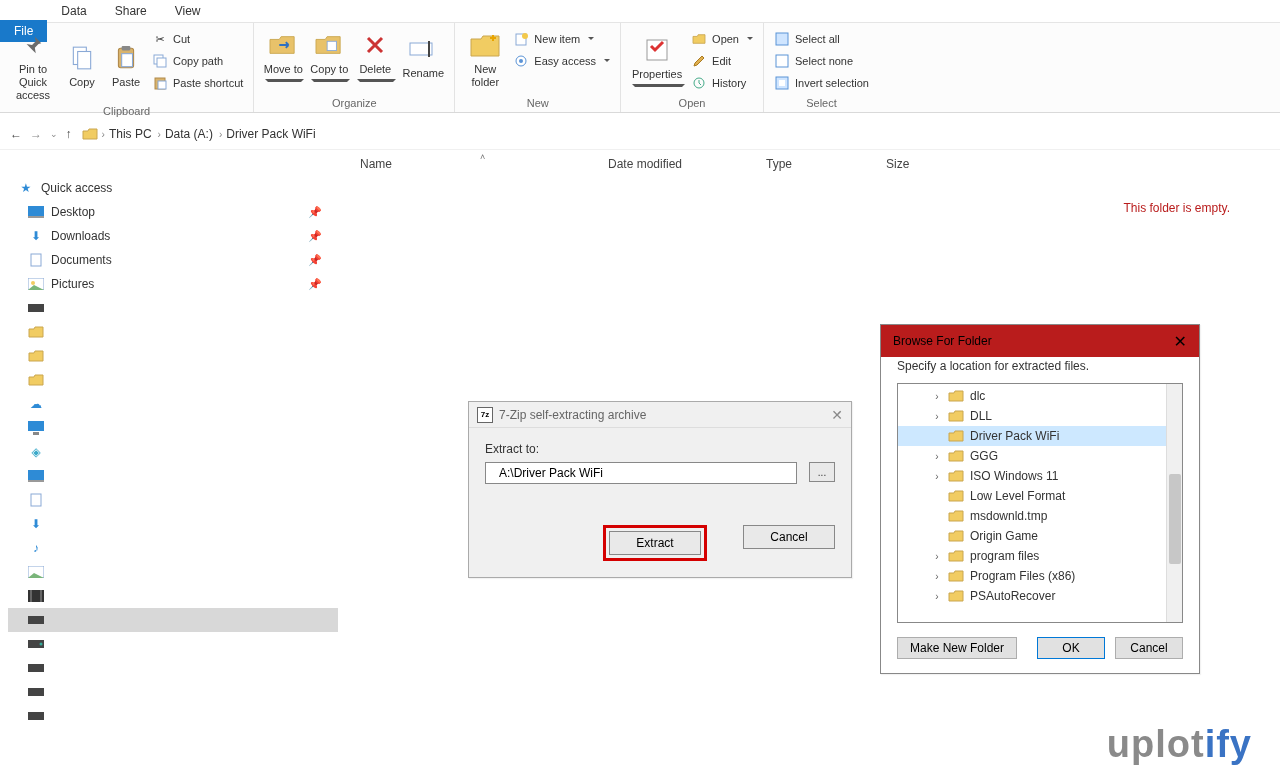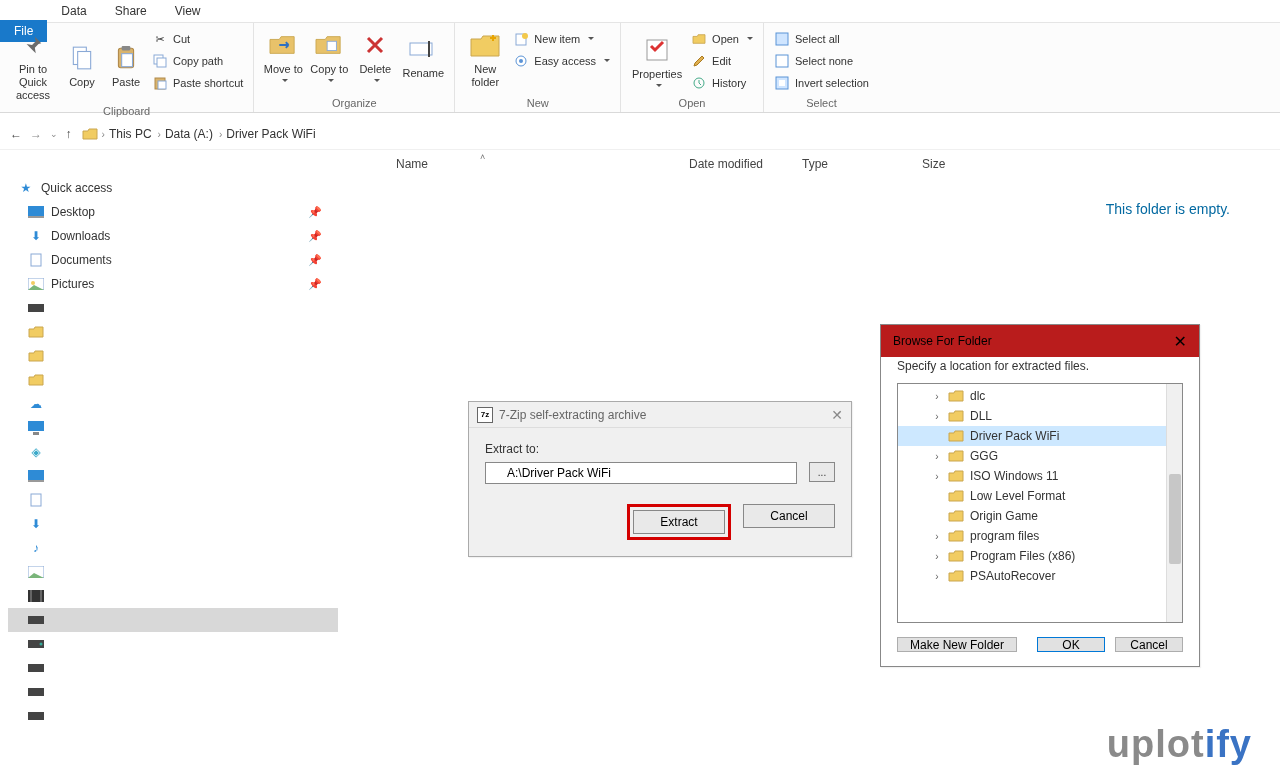--- a/index.html
+++ b/index.html
@@ -8,78 +8,78 @@
 
 .tabs { display: flex; height: 23px; align-items: center; border-bottom: 1px solid #e5e5e5; }
 .tab { padding: 4px 14px; font-size: 12px; cursor: pointer; }
 .tab.active { background: #1979ca; color: #fff; margin-top: 40px; }
 
 
 .ribbon { display: flex; height: 90px; border-bottom: 1px solid #d9d9d9; background: #fcfcfc; }
 .rgroup { display: flex; flex-direction: column; justify-content: space-between; align-items: center; padding: 3px 6px 0; border-right: 1px solid #e3e3e3; }
 .rgroup-row { display: flex; }
 .rgroup-label { font-size: 11px; color: #666; padding: 2px 0 3px; }
-.rbtn-big { display: flex; flex-direction: column; align-items: center; justify-content: center; width: 54px; padding: 3px 2px 0; font-size: 11px; line-height: 1.2; text-align:center; gap:2px; cursor:pointer;}
+.rbtn-big { display: flex; flex-direction: column; justify-content: center; width: 54px; padding: 3px 2px 0; font-size: 11px; line-height: 1.2; text-align:center; gap:2px; cursor:pointer;}
 .rbtn-big .ic { height: 32px; display:flex; align-items:center; justify-content:center; }
 .rbtn-sml { display: flex; align-items: center; gap: 5px; font-size: 11px; padding: 2px 4px; height: 22px; cursor:pointer;}
 .stack { display:flex; flex-direction:column; justify-content:flex-start; padding-top:2px;}
 .drop-caret::after{content:"";display:inline-block;border:3px solid transparent;border-top-color:#555;margin-left:3px;position:relative;top:1px;}
 
 
 .navbar { height: 30px; display:flex; align-items:center; gap:10px; padding: 0 10px; margin-top:6px;}
 .nav-arrows{display:flex;gap:8px;align-items:center;color:#888;}
 .nav-arrows span{cursor:pointer;}
 .addr { display:flex; align-items:center; gap:4px; font-size:12px; flex:1;}
 .crumb{display:flex;align-items:center;gap:6px;cursor:pointer;}
 .chev{color:#888;font-size:10px;}
 
 
 .col-head{height:28px;display:flex;align-items:center;font-size:12px;color:#444;padding-left:360px;position:relative;border-top:1px solid #f0f0f0;}
-.col-head .col{position:absolute;margin-left:36px;}
+.col-head .col{position:absolute;}
 .sort-caret{position:absolute;left:480px;top:2px;color:#777;font-size:9px;}
 
 
 .tree{position:absolute;top:176px;left:8px;width:330px;}
 .tree-item{display:flex;align-items:center;gap:7px;padding:4px 6px 4px 20px;font-size:12px;cursor:pointer;}
 .tree-item .pin{margin-left:auto;color:#777;font-size:11px;padding-right:10px;}
 .tree-item.selected{background:#d8d8d8;}
 .small-ic{width:16px;height:16px;display:inline-flex;align-items:center;justify-content:center;}
 
 
-.empty-msg{position:absolute;right:50px;top:201px;font-size:14px;color:#0369a1;}
+.empty-msg{position:absolute;right:50px;top:201px;font-size:12px;color:#b91c1c;}
 
 
 .dlg{position:absolute;border:1px solid #aaa;background:#f0f0f0;box-shadow:1px 1px 1px rgba(0,0,0,.05);}
 .dlg-title{height:26px;display:flex;align-items:center;padding:0 8px;font-size:12px;color:#666;gap:6px;border-bottom:1px solid #ddd;}
 .dlg-title .close{margin-left:auto;color:#888;font-size:14px;cursor:pointer;}
 .dlg-7z{left:468px;top:401px;width:384px;}
 .dlg-body{padding:14px 16px 16px;}
 .dlg-body label{font-size:12px;}
 .pathrow{display:flex;gap:12px;margin-top:6px;}
-.pathrow input{flex:1;border:1px solid #888;background:#fff;padding:3px 21px;font-size:12px;}
+.pathrow input{flex:1;border:1px solid #888;background:#fff;padding:3px 13px;font-size:12px;}
 .pathrow .browse{width:26px;height:20px;border:1px solid #888;background:#e9e9e9;display:flex;align-items:center;justify-content:center;font-size:10px;cursor:pointer;}
-.btnrow{display:flex;justify-content:flex-end;gap:12px;margin-top:20px;}
+.btnrow{display:flex;justify-content:flex-end;gap:36px;margin-top:41px;}
 .winbtn{width:92px;height:24px;border:1px solid #888;background:#e9e9e9;font-size:12px;cursor:pointer;}
 .hl-red{border:3px solid #d40000;padding:3px;display:inline-block;}
 
 
 .dlg-br{left:880px;top:324px;width:320px;background:#fff;border:1px solid #888;}
 .dlg-br .dlg-title{background:#b91c1c;color:#000;border-bottom:none;height:32px;padding:0 12px;}
 .dlg-br .dlg-title .close{color:#000;font-size:16px;}
 .dlg-br .msg{padding:2px 16px 10px;font-size:12px;}
 .tree-pane{border:1px solid #888;margin:0 16px;height:240px;position:relative;overflow:hidden;display:flex;}
 .tree-list{flex:1;overflow:hidden;padding-top:2px;}
 .tree-row{display:flex;align-items:center;gap:6px;height:20px;font-size:12px;padding-left:34px;cursor:pointer;}
 .tree-row .exp{width:10px;text-align:center;color:#666;font-size:10px;}
 .tree-row.sel{background:#cde8ff;}
 .scroll-track{width:16px;background:#f0f0f0;border-left:1px solid #ddd;position:relative;}
 .scroll-thumb{position:absolute;left:2px;width:12px;background:#c7c7c7;border-radius:2px;}
 .dlg-br .footer{display:flex;gap:10px;padding:14px 16px;align-items:center;}
 .dlg-br .footer .spacer{flex:1;}
-.winbtn2{height:15px;border:1px solid #adadad;background:#e1e1e1;font-size:12px;padding:0 12px;cursor:pointer;}
+.winbtn2{height:22px;border:1px solid #adadad;background:#e1e1e1;font-size:12px;padding:0 12px;cursor:pointer;}
 .winbtn2.primary{border-color:#0078d7;}
 
 
 .watermark{position:absolute;right:28px;bottom:8px;font-size:38px;font-weight:700;letter-spacing:1px;color:#8a8a8a;}
 .watermark .b{color:#3a73c4;}
 
 
 .folder-svg{width:16px;height:14px;}
 .big-folder{width:32px;height:28px;}
 svg{display:block;}
@@ -329,21 +329,21 @@
       </span>
     <span class="crumb">
         <span>Driver Pack WiFi</span>
       </span>
   </div>
 </div>
 
 <div class="col-head">
   <span class="sort-caret">˄</span>
   <span class="col" style="left:360px">Name</span>
-  <span class="col" style="left:653px">Date modified</span>
+  <span class="col" style="left:608px">Date modified</span>
   <span class="col" style="left:766px">Type</span>
   <span class="col" style="left:886px">Size</span>
 </div>
 
 <div class="tree">
   <div class="tree-item" style="padding-left:10px">
     <span class="small-ic" style="color:#2e8bd6">★</span>
     <span style="font-weight:400">Quick access</span>
   </div>
   <div class="tree-item">
@@ -585,20 +585,29 @@
           </span>
           <span>Low Level Format</span>
         </div>
         <div class="tree-row">
           <span class="exp"></span>
           <span class="small-ic">
             <svg class="folder-svg" viewBox="0 0 16 14">
               <path d="M1 4h5l1-2h8v10H1z" fill="#f1cc62" stroke="#caa64f"></path>
             </svg>
           </span>
+          <span>msdownld.tmp</span>
+        </div>
+        <div class="tree-row">
+          <span class="exp"></span>
+          <span class="small-ic">
+            <svg class="folder-svg" viewBox="0 0 16 14">
+              <path d="M1 4h5l1-2h8v10H1z" fill="#f1cc62" stroke="#caa64f"></path>
+            </svg>
+          </span>
           <span>Origin Game</span>
         </div>
         <div class="tree-row">
           <span class="exp">›</span>
           <span class="small-ic">
             <svg class="folder-svg" viewBox="0 0 16 14">
               <path d="M1 4h5l1-2h8v10H1z" fill="#f1cc62" stroke="#caa64f"></path>
             </svg>
           </span>
           <span>program files</span>

